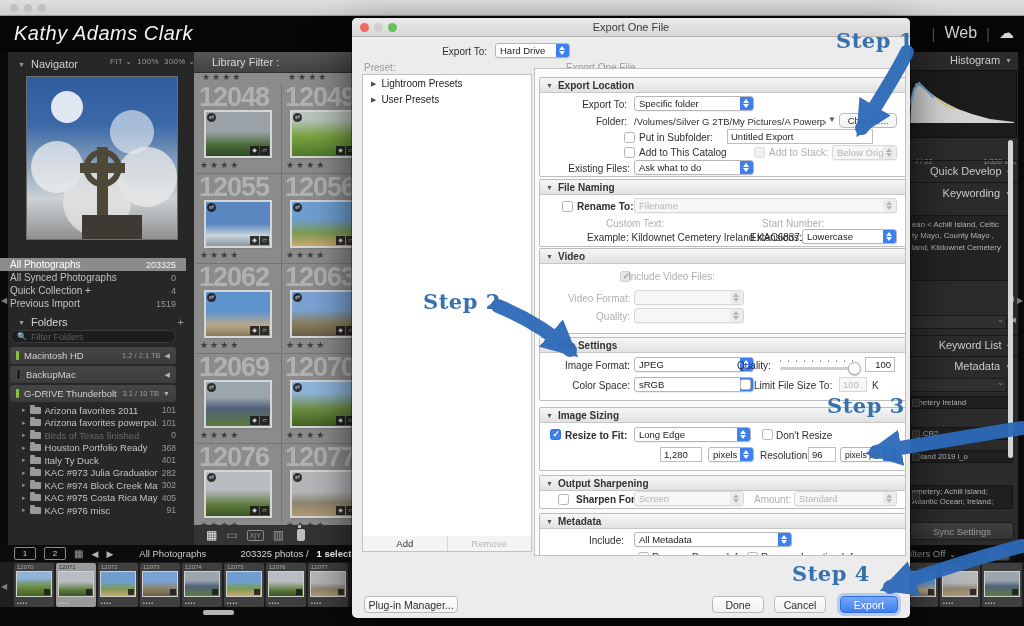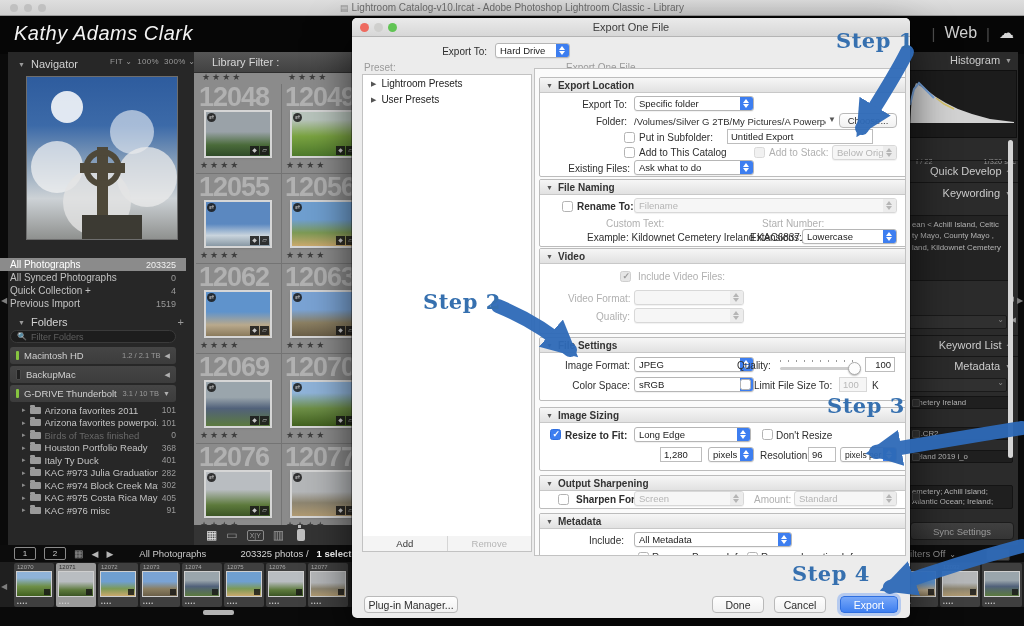--- a/index.html
+++ b/index.html
@@ -192,21 +192,20 @@
 </style>
 </head>
 <body>
 
 <div id="stage">
 
   <div id="osbar" class="abs">
     <span class="tl" style="left:10px"></span>
     <span class="tl" style="left:24px"></span>
     <span class="tl" style="left:38px"></span>
-    <div id="osTitle"><span class="doc">▤</span><span>Lightroom Catalog-v10.lrcat - Adobe Photoshop Lightroom Classic - Library</span></div>
   </div>
 
   <div id="identbar" class="abs">
     <div id="brand">Kathy Adams Clark</div>
     <div id="modules">
       <span class="sep">|</span>
       <span class="mod">Web</span>
       <span class="sep">|</span>
       <span class="cloud">☁</span>
     </div>
@@ -731,21 +730,21 @@
             <span class="dd-b"></span>
           </div>
       </div>
 
       <div class="sec" style="top:179px;height:86px">
         <div class="sec-h">
             <span class="tri">▼</span>
             <span>Video</span>
           </div>
         <span class="cb on dim" style="left:80px;top:22px"></span>
-        <div class="lb dim" style="left:98px;top:22px">Include Video Files:</div>
+        <div class="lb dim" style="left:88px;top:22px">Include Video Files:</div>
         <div class="lb dim r" style="left:28px;top:44px;width:62px">Video Format:</div>
         <div class="dd dis" style="left:94px;top:41px;width:110px">
             <span class="dd-l"></span>
             <span class="dd-b"></span>
           </div>
         <div class="lb dim r" style="left:28px;top:62px;width:62px">Quality:</div>
         <div class="dd dis" style="left:94px;top:59px;width:110px">
             <span class="dd-l"></span>
             <span class="dd-b"></span>
           </div>

